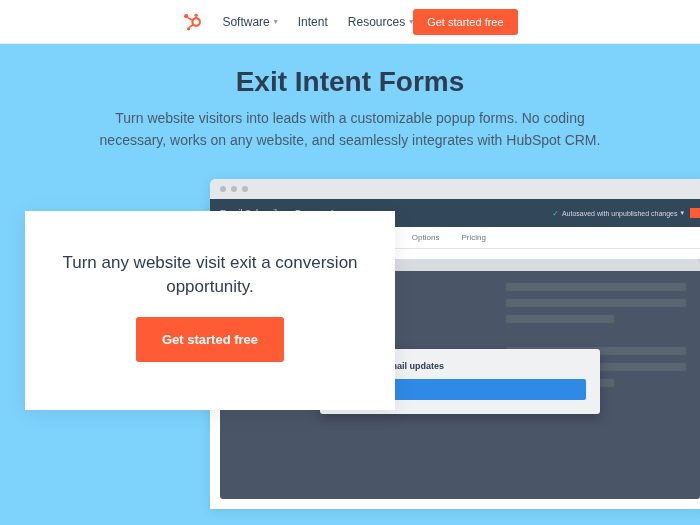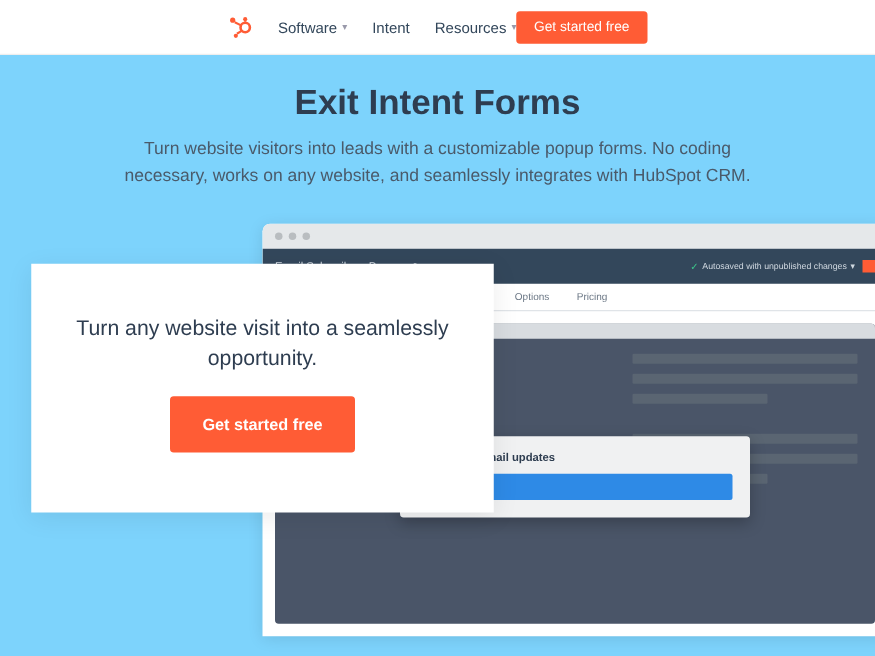--- a/index.html
+++ b/index.html
@@ -119,18 +119,18 @@
           </div>
           <div class="popup">
             <div class="popup-title">Sign up for email updates</div>
             <div class="popup-btn">Subscribe now</div>
           </div>
         </div>
       </div>
     </div>
 
     <div class="promo-card">
-      <h2>Turn any website visit into a seamlessly opportunity.</h2>
+      <h2>Turn any website visit exit a conversion opportunity.</h2>
       <button class="promo-cta">Get started free</button>
     </div>
 
   </div>
 </div>
 
 </body></html>

